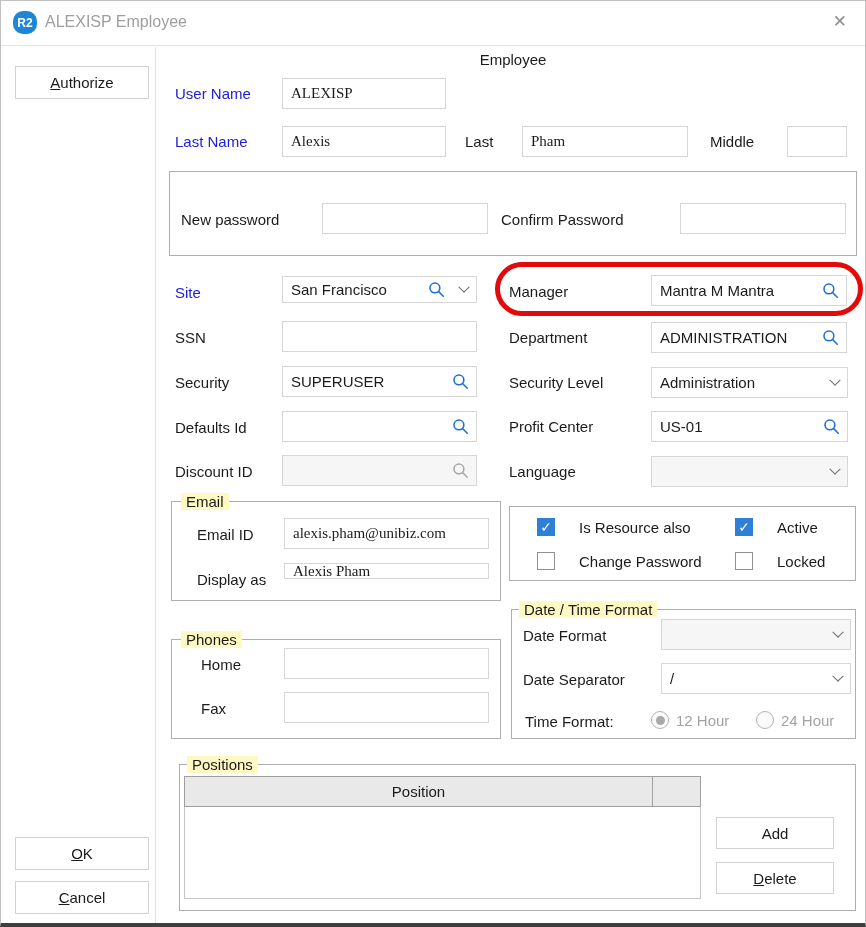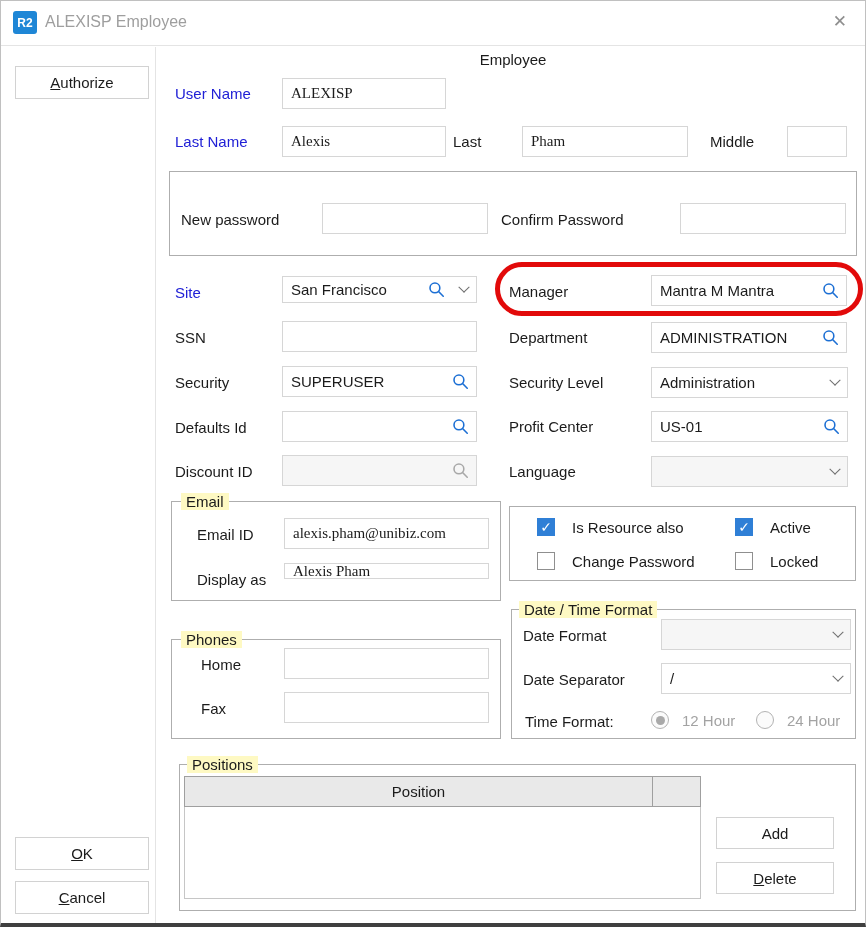--- a/index.html
+++ b/index.html
@@ -1,40 +1,40 @@
 <!DOCTYPE html>
 <html style="--label_blue: #2020d6; --accent_blue: #1c6fd4; --check_blue: #2f7fd6; --logo_blue: #1e86d6; --title_gray: #9e9e9e; --annotation_red: #e20a0a;"><head>
 <meta charset="utf-8">
 <style>
   *{margin:0;padding:0;box-sizing:border-box}
   body{font-family:"Liberation Sans",sans-serif;background:#ffffff}
   .win{position:relative;width:866px;height:927px;background:#fff;border:1px solid #c0c0c0;border-bottom:4px solid #3f3f3f;overflow:hidden;font-size:15px;color:#1b1b1b}
   .titlebar{position:absolute;left:0;top:0;width:100%;height:45px;border-bottom:1px solid #e4e4e4;background:#fff}
-  .logo{position:absolute;left:12px;top:10px;width:24px;height:23px;background:var(--logo_blue,#1e86d6);color:#fff;font-weight:bold;font-size:12px;display:flex;align-items:center;justify-content:center;border-radius:3px}
+  .logo{position:absolute;left:12px;top:10px;width:24px;height:23px;background:var(--logo_blue,#1e86d6);color:#fff;font-weight:bold;font-size:12px;display:flex;align-items:center;justify-content:center;border-radius:10px}
   .title{position:absolute;left:44px;top:12px;font-size:16px;color:var(--title_gray,#9e9e9e)}
   .close{position:absolute;right:18px;top:10px;font-size:17px;color:#8f8f8f;cursor:default}
   .vdiv{position:absolute;left:154px;top:46px;width:1px;height:881px;background:#e4e4e4}
   .btn{position:absolute;background:#fff;border:1px solid #d2d2d2;font-family:inherit;font-size:15px;color:#1b1b1b;display:flex;align-items:center;justify-content:center;cursor:default}
   .lbl{position:absolute;font-size:15px;color:#1b1b1b;white-space:nowrap}
   .lbl.blue{color:var(--label_blue,#2020d6)}
   .tin{position:absolute;border:1px solid #d6d6d6;background:#fff;font-family:Liberation Serif, serif;font-size:15px;color:#1b1b1b;padding:0 8px;outline:none}
   .combo{position:absolute;border:1px solid #d6d6d6;background:#fff;display:flex;align-items:center}
   .combo .val{flex:1;padding-left:8px;white-space:nowrap;overflow:hidden}
   .combo.dis{background:#f6f6f6}
   .mag{width:19px;height:19px;margin-right:6px;color:var(--accent_blue,#1c6fd4);flex:none}
   .mag.gray{color:#a8a8a8}
   .chev{width:24px;height:100%;display:flex;align-items:center;justify-content:center;flex:none}
   .chev::before{content:"";width:7px;height:7px;border-right:1.5px solid #6f6f6f;border-bottom:1.5px solid #6f6f6f;transform:rotate(45deg) translate(-2px,-2px)}
   .group{position:absolute;border:1px solid #aeaeae;background:transparent}
   .legend{position:absolute;background:#fef9c3;padding:0 5px;font-size:15px;color:#1b1b1b;white-space:nowrap;z-index:2}
-  .cb{position:absolute;display:flex;align-items:center;gap:17px}
+  .cb{position:absolute;display:flex;align-items:center;gap:24px}
   .cb .box{width:18px;height:18px;border:1px solid #8f8f8f;background:#fff;flex:none;display:flex;align-items:center;justify-content:center}
   .cb .box.on{background:var(--check_blue,#2f7fd6);border-color:var(--check_blue,#2f7fd6)}
   .cb .box.on::after{content:"✓";color:#fff;font-size:14px;line-height:1}
-  .radio{position:absolute;display:flex;align-items:center;gap:13px;color:#a3a3a3}
+  .radio{position:absolute;display:flex;align-items:center;gap:7px;color:#a3a3a3}
   .radio .cir{width:18px;height:18px;border:1px solid #b3b3b3;border-radius:50%;background:#fbfbfb;flex:none;display:flex;align-items:center;justify-content:center}
   .radio .cir.on::after{content:"";width:9px;height:9px;border-radius:50%;background:#a9a9a9}
   .annotation{position:absolute;border:5px solid var(--annotation_red,#e20a0a);border-radius:27px;pointer-events:none;z-index:5}
   .thcell{position:absolute;background:#e9e9e9;border:1px solid #9f9f9f;display:flex;align-items:center;justify-content:center;font-size:15px}
   .tbody{position:absolute;background:#fff;border:1px solid #c6c6c6;border-top:none}
   u{text-decoration:underline}
 </style>
 </head>
 <body>
 
@@ -51,21 +51,21 @@
   <button class="btn" style="left:14px;top:836px;width:134px;height:33px"><u>O</u>K</button>
   <button class="btn" style="left:14px;top:880px;width:134px;height:33px"><u>C</u>ancel</button>
 
   <div class="lbl" style="left:168px;top:50px;width:688px;text-align:center">Employee</div>
 
   <div class="lbl blue" style="left:174px;top:84px">User Name</div>
   <input class="tin" style="left: 281px; top: 77px; width: 164px; height: 31px;" value="ALEXISP">
 
   <div class="lbl blue" style="left:174px;top:132px">Last Name</div>
   <input class="tin" style="left: 281px; top: 125px; width: 164px; height: 31px;" value="Alexis">
-  <div class="lbl" style="left:452px;top:132px">Last</div>
+  <div class="lbl" style="left:464px;top:132px">Last</div>
   <input class="tin" style="left: 521px; top: 125px; width: 166px; height: 31px;" value="Pham">
   <div class="lbl" style="left:709px;top:132px">Middle</div>
   <input class="tin" style="left: 786px; top: 125px; width: 60px; height: 31px;" value="">
 
   <div class="group" style="left:168px;top:170px;width:688px;height:85px"></div>
   <div class="lbl" style="left:180px;top:210px">New password</div>
   <input class="tin" style="left: 321px; top: 202px; width: 166px; height: 31px;" value="">
   <div class="lbl" style="left:500px;top:210px">Confirm Password</div>
   <input class="tin" style="left: 679px; top: 202px; width: 166px; height: 31px;" value="">
 

